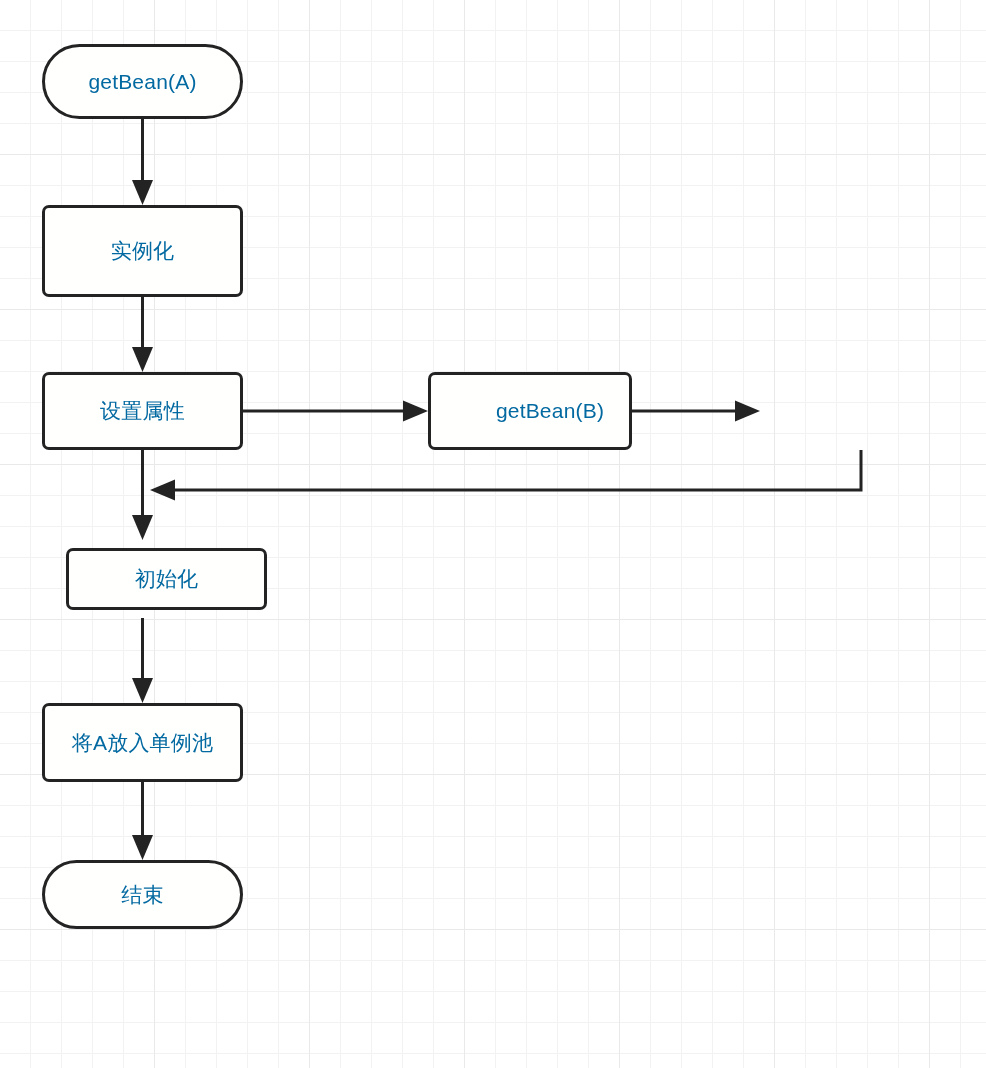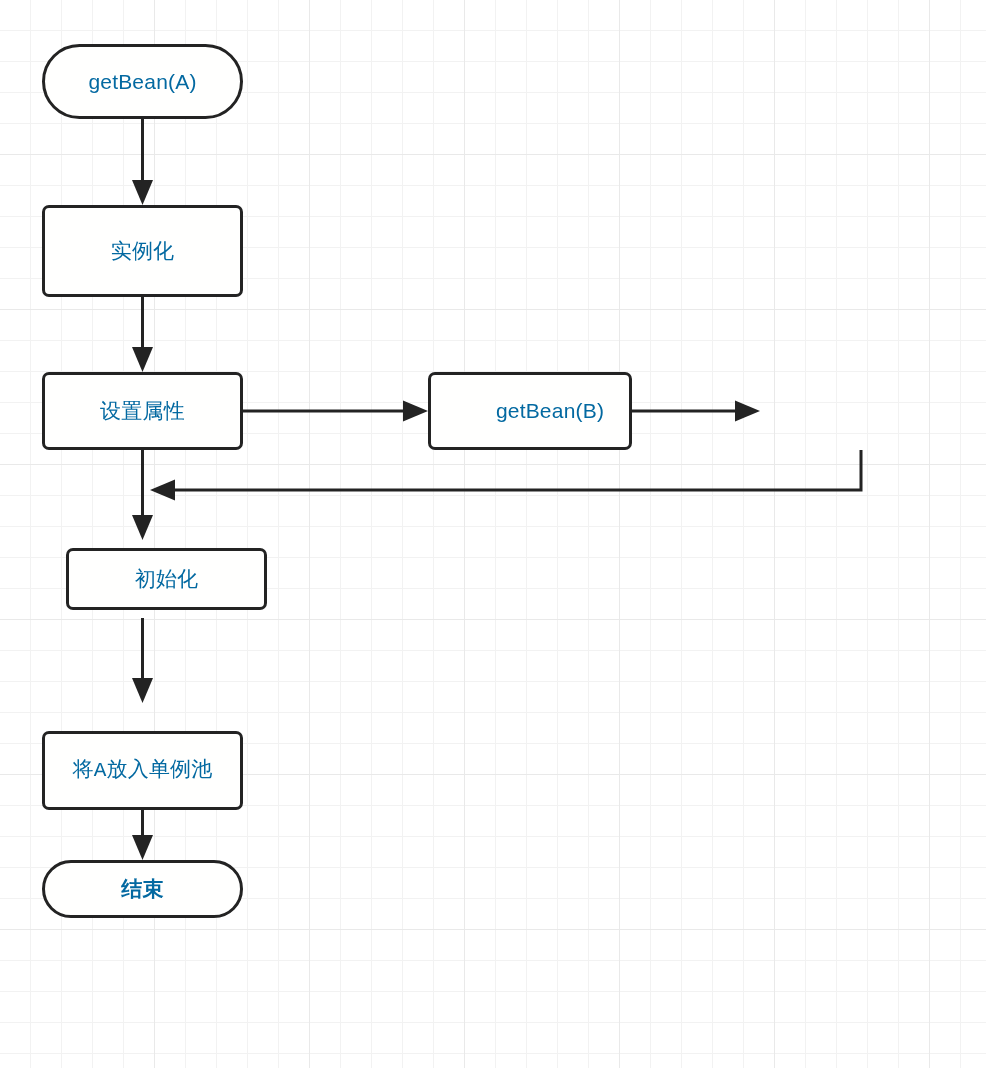--- a/index.html
+++ b/index.html
@@ -125,21 +125,21 @@
 
   <div class="node rect" style="left:428px; top:372px; width:204px; height:78px;padding-left:40px;">
     <span class="label">getBean(B)</span>
   </div>
 
 
   <div class="node rect" style="left:42px; top:548px; width:201px; height:62px;margin-left:24px;">
     <span class="label">初始化</span>
   </div>
 
-  <div class="node rect" style="left:42px; top:731px; width:201px; height:79px;font-family:Liberation Mono, monospace;">
+  <div class="node rect" style="left:42px; top:703px; width:201px; height:79px;">
     <span class="label" style="max-width:158px;">将A放入单例池</span>
   </div>
 
-  <div class="node stadium" style="left:42px; top:860px; width:201px; height:58px;font-weight:bold;">
+  <div class="node stadium" style="left:42px; top:860px; width:201px; height:69px;">
     <span class="label">结束</span>
   </div>
 
 </div>
 
 </body></html>

